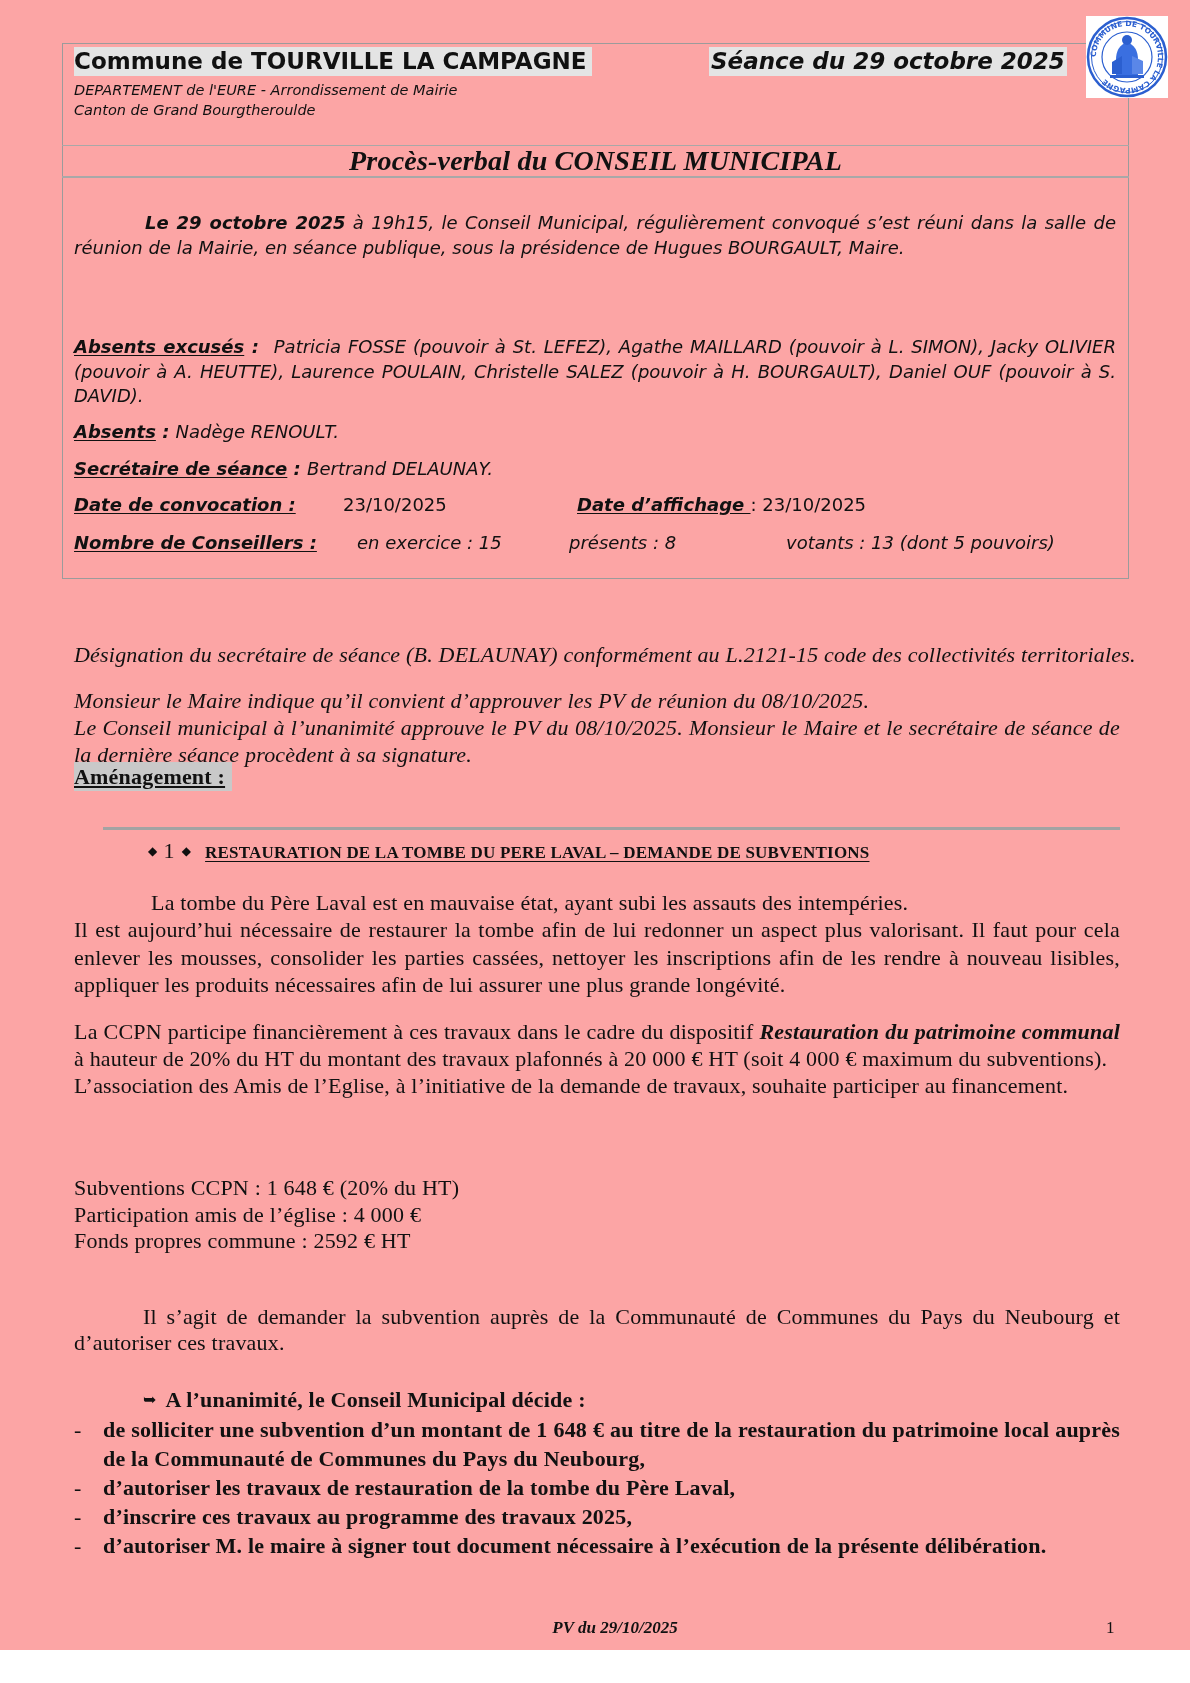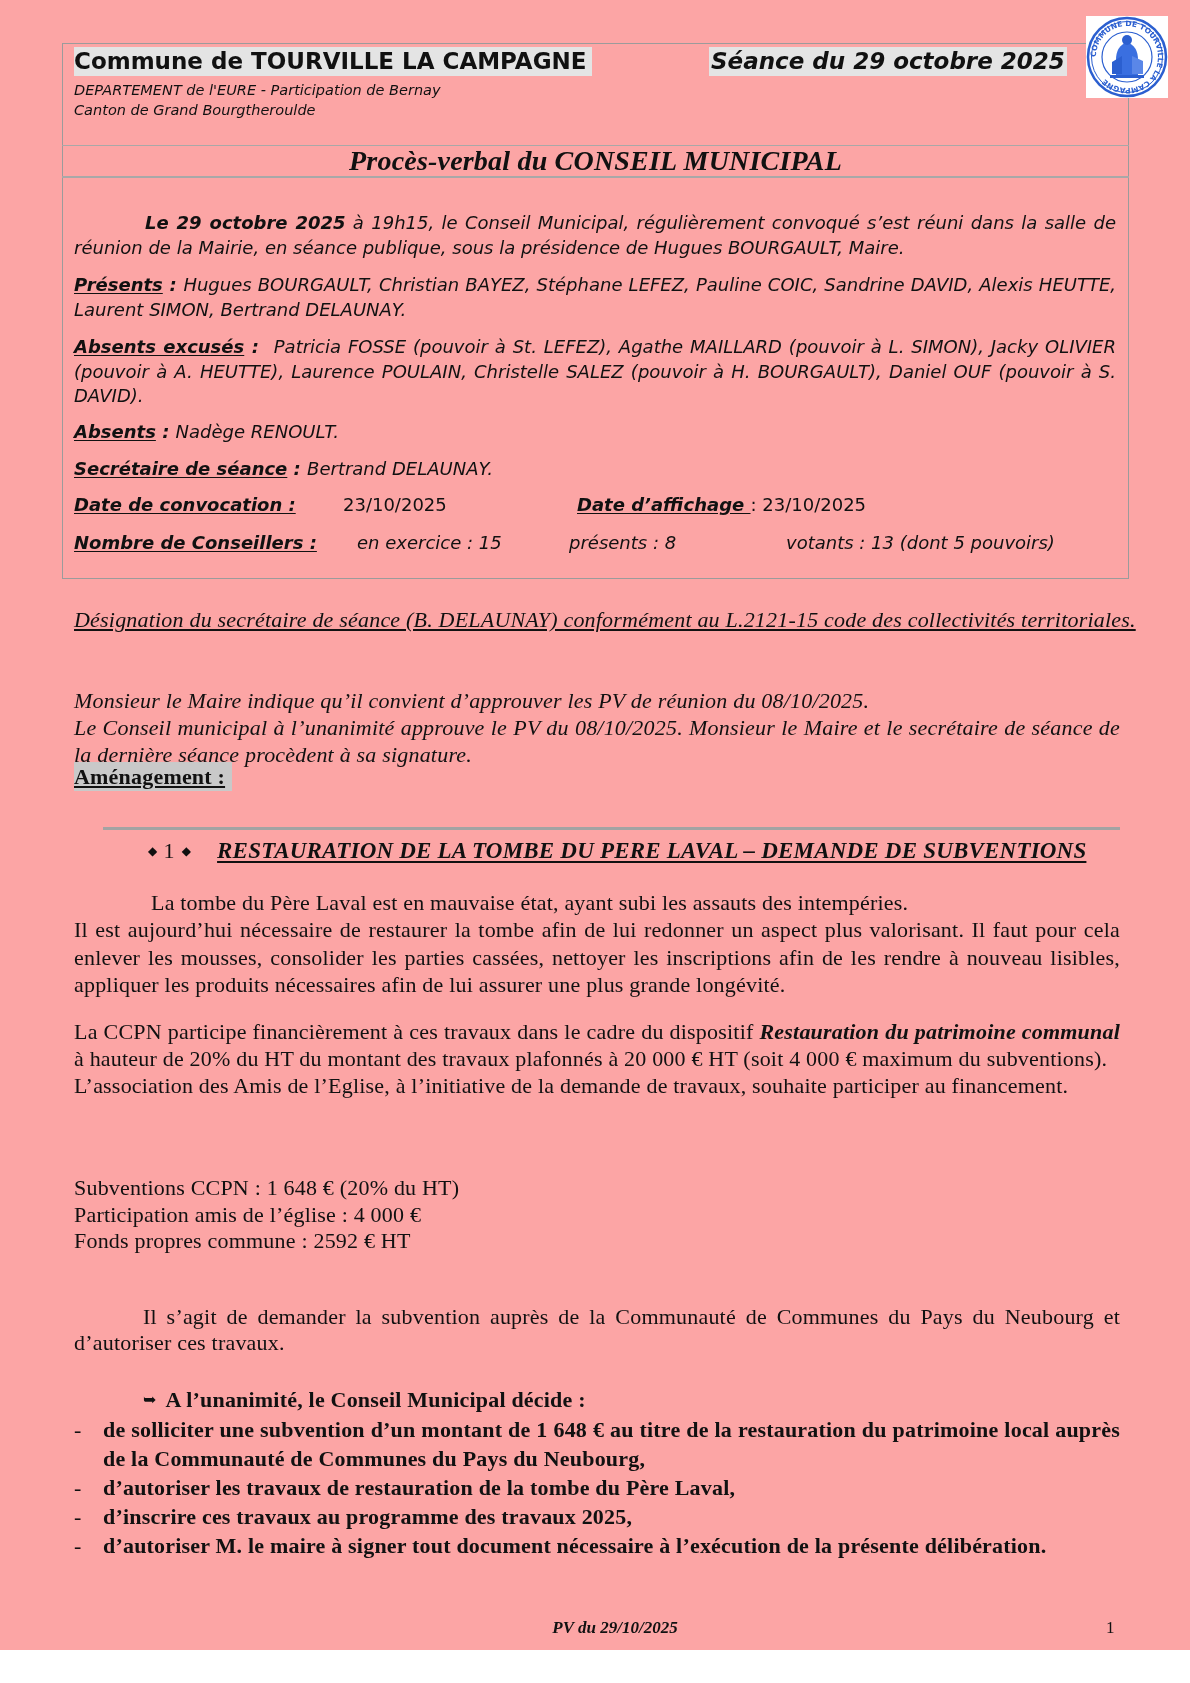--- a/index.html
+++ b/index.html
@@ -27,41 +27,41 @@
 
   
   .bp { left:74px; width:1046px; margin:0; font-size:22px; line-height:27px; text-align:justify; }
   .nowrap { white-space:nowrap; text-align:left; }
   .block { display:block; }
   .amen { left:74px; top:762px; width:158px; height:29px; line-height:29px; background:#c9c9c9; font-size:22px; font-weight:bold; white-space:nowrap;text-decoration:underline; }
   .rule { left:103px; top:827px; width:1017px; height:3px; background:#a3a3a3; }
   .heading { left:148px; top:837px; height:28px; line-height:28px; white-space:nowrap; font-size:22px; }
   .heading .dia { font-size:12px; vertical-align:middle; position:relative; top:-2px; }
   .heading .num { margin:0 7px 0 6px; }
-  .heading .htitle { font-size:23px; font-weight:bold; font-style:italic; text-decoration:underline; text-underline-offset:3px; margin-left:26px; }
+  .heading .htitle { font-size:17px; font-weight:bold; text-decoration:underline; text-underline-offset:3px; margin-left:14px; }
   .decide { left:143px; top:1386px; height:28px; line-height:28px; font-size:22px; font-weight:bold; white-space:nowrap; }
   .decide .arrow { font-family:"DejaVu Sans", sans-serif; font-size:16px; font-weight:normal; margin-right:9px; position:relative; top:-2px; }
   .list { left:74px; top:1415px; width:1046px; margin:0; padding:0; list-style:none; }
   .list li { position:relative; padding-left:29px; font-size:22px; font-weight:bold; line-height:29px; text-align:justify; }
   .list li .dash { position:absolute; left:0; top:0; font-weight:normal; }
   .footer { left:540px; top:1618px; width:150px; text-align:center; font-size:17px; font-weight:bold; font-style:italic; line-height:20px; font-family:"Liberation Serif", serif; }
   .pagenum { left:1106px; top:1618px; font-size:17px; line-height:20px; font-family:"Liberation Serif", serif; }
 </style>
 </head>
 <body>
 
 <div id="page">
 
   <div class="abs hbox"></div>
   <div class="abs hrule-top"></div>
   <div class="abs hrule-bot"></div>
 
   <div class="abs sans commune">Commune de TOURVILLE LA CAMPAGNE</div>
   <div class="abs sans seance">Séance du 29 octobre 2025</div>
-  <div class="abs sans subline" style="top:80px;">DEPARTEMENT de l'EURE - Participation de Bernay</div>
+  <div class="abs sans subline" style="top:80px;">DEPARTEMENT de l'EURE - Arrondissement de Mairie</div>
   <div class="abs sans subline" style="top:100px;">Canton de Grand Bourgtheroulde</div>
 
   <div class="abs stamp">
     <svg width="82" height="82" viewBox="0 0 82 82">
       <defs>
         <path id="sealArc" d="M 41 41 m -31 0 a 31 31 0 1 1 62 0 a 31 31 0 1 1 -62 0"></path>
       </defs>
       <circle cx="41" cy="41" r="39" fill="#ffffff" stroke="#2b5fd0" stroke-width="2.5"></circle>
       <circle cx="41" cy="41" r="35.5" fill="none" stroke="#2b5fd0" stroke-width="1"></circle>
       <circle cx="41" cy="41" r="25" fill="none" stroke="#2b5fd0" stroke-width="1.2"></circle>
@@ -73,42 +73,41 @@
       <path d="M26 46 L36 40 L36 58 L26 58 Z" fill="#2b5fd0"></path>
       <path d="M46 40 L57 45 L57 58 L46 58 Z" fill="#5a87e8"></path>
       <rect x="24" y="59" width="34" height="3" fill="#2b5fd0"></rect>
     </svg>
   </div>
 
   <div class="abs serif doctitle">Procès-verbal du CONSEIL MUNICIPAL</div>
 
   <p class="abs sans hp" style="top:211px; text-indent:71px;"><span class="b">Le 29 octobre 2025</span><span> à 19h15, le Conseil Municipal, régulièrement convoqué s’est réuni dans la salle de réunion de la Mairie, en séance publique, sous la présidence de Hugues BOURGAULT, Maire.</span></p>
 
-  <p class="abs sans hp" style="top:273px;"><span class="b u">Présents</span><span class="b"> : </span><span>Hugues BOURGAULT, Christian BAYEZ, Stéphane LEFEZ, Pauline COIC, Sandrine DAVID, Alexis HEUTTE, Laurent SIMON, Bertrand DELAUNAY.</span></p>
 
   <p class="abs sans hp" style="top:335px;"><span class="b u">Absents excusés</span><span class="b" style="white-space:pre;"> :  </span><span>Patricia FOSSE (pouvoir à St. LEFEZ), Agathe MAILLARD (pouvoir à L. SIMON), Jacky OLIVIER (pouvoir à A. HEUTTE), Laurence POULAIN, Christelle SALEZ (pouvoir à H. BOURGAULT), Daniel OUF (pouvoir à S. DAVID).</span></p>
 
   <p class="abs sans hp" style="top:420px;"><span class="b u">Absents</span><span class="b"> : </span><span>Nadège RENOULT.</span></p>
 
   <p class="abs sans hp" style="top:457px;"><span class="b u">Secrétaire de séance</span><span class="b"> : </span><span>Bertrand DELAUNAY.</span></p>
 
   <div class="abs sans hrow" style="top:492px;">
     <span class="abs b it u" style="left:74px;">Date de convocation :</span>
     <span class="abs" style="left:343px;">23/10/2025</span>
     <span class="abs" style="left:577px;"><span class="b it u" style="white-space:pre;">Date d’affichage </span><span>: 23/10/2025</span></span>
   </div>
 
   <div class="abs sans hrow" style="top:530px;">
     <span class="abs b it u" style="left:74px;">Nombre de Conseillers :</span>
     <span class="abs it" style="left:357px;">en exercice : 15</span>
     <span class="abs it" style="left:569px;">présents : 8</span>
     <span class="abs it" style="left:786px;">votants : 13 (dont 5 pouvoirs)</span>
   </div>
 
-  <p class="abs serif bp it nowrap" style="top:606px;text-decoration:underline;">Désignation du secrétaire de séance (B. DELAUNAY) conformément au L.2121-15 code des collectivités territoriales.</p>
+  <p class="abs serif bp it nowrap" style="top:641px;">Désignation du secrétaire de séance (B. DELAUNAY) conformément au L.2121-15 code des collectivités territoriales.</p>
   <p class="abs serif bp it" style="top:652px;">
       <span class="block" style="text-align:left;margin-top:35px;">Monsieur le Maire indique qu’il convient d’approuver les PV de réunion du 08/10/2025.</span>
       <span class="block">Le Conseil municipal à l’unanimité approuve le PV du 08/10/2025. Monsieur le Maire et le secrétaire de séance de la dernière séance procèdent à sa signature.</span>
     </p>
 
   <div class="abs serif amen">Aménagement :</div>
   <div class="abs rule"></div>
 
   <div class="abs serif heading">
     <span class="dia">◆</span><span class="num">1</span><span class="dia">◆</span><span class="htitle">RESTAURATION DE LA TOMBE DU PERE LAVAL – DEMANDE DE SUBVENTIONS</span>

